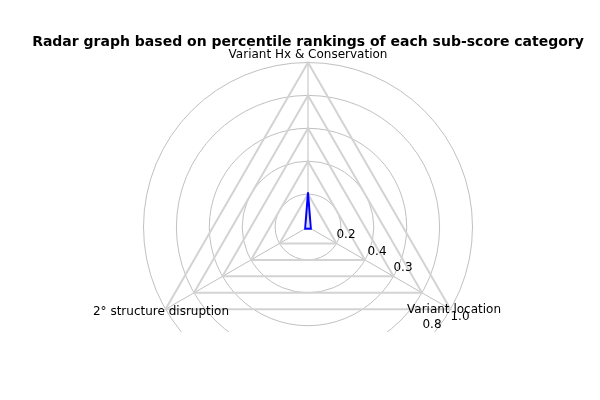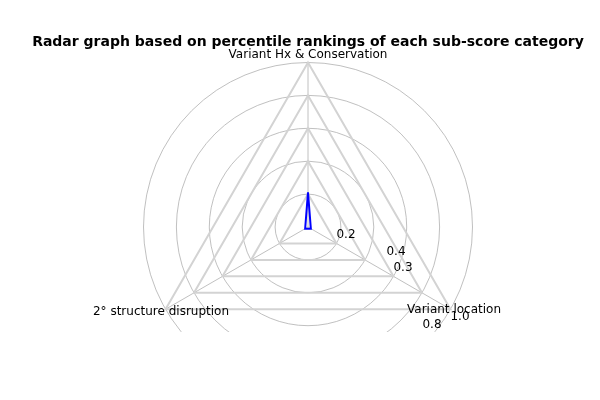--- a/index.html
+++ b/index.html
@@ -17,21 +17,21 @@
     font-size:12px;white-space:nowrap;
   }
   .axis-top{left:308px;top:54px;}
   .axis-br{left:454px;top:309px;}
   .axis-bl{left:161px;top:311px;}
   .tick{
     position:absolute;transform:translate(-50%,-50%);
     font-size:12px;white-space:nowrap;
   }
   .tick-0{left:346px;top:234px;}
-  .tick-1{left:396px;top:251px;}
+  .tick-1{left:377px;top:251px;}
   .tick-2{left:403px;top:267px;}
   .tick-3{left:432px;top:284px;margin-top:40px;}
   .tick-4{left:460px;top:300px;margin-top:16px;}
 </style>
 </head>
 <body>
 
 <div class="fig">
 
   <svg id="plot" class="plot-svg" width="600" height="400" viewBox="0 0 600 400">

